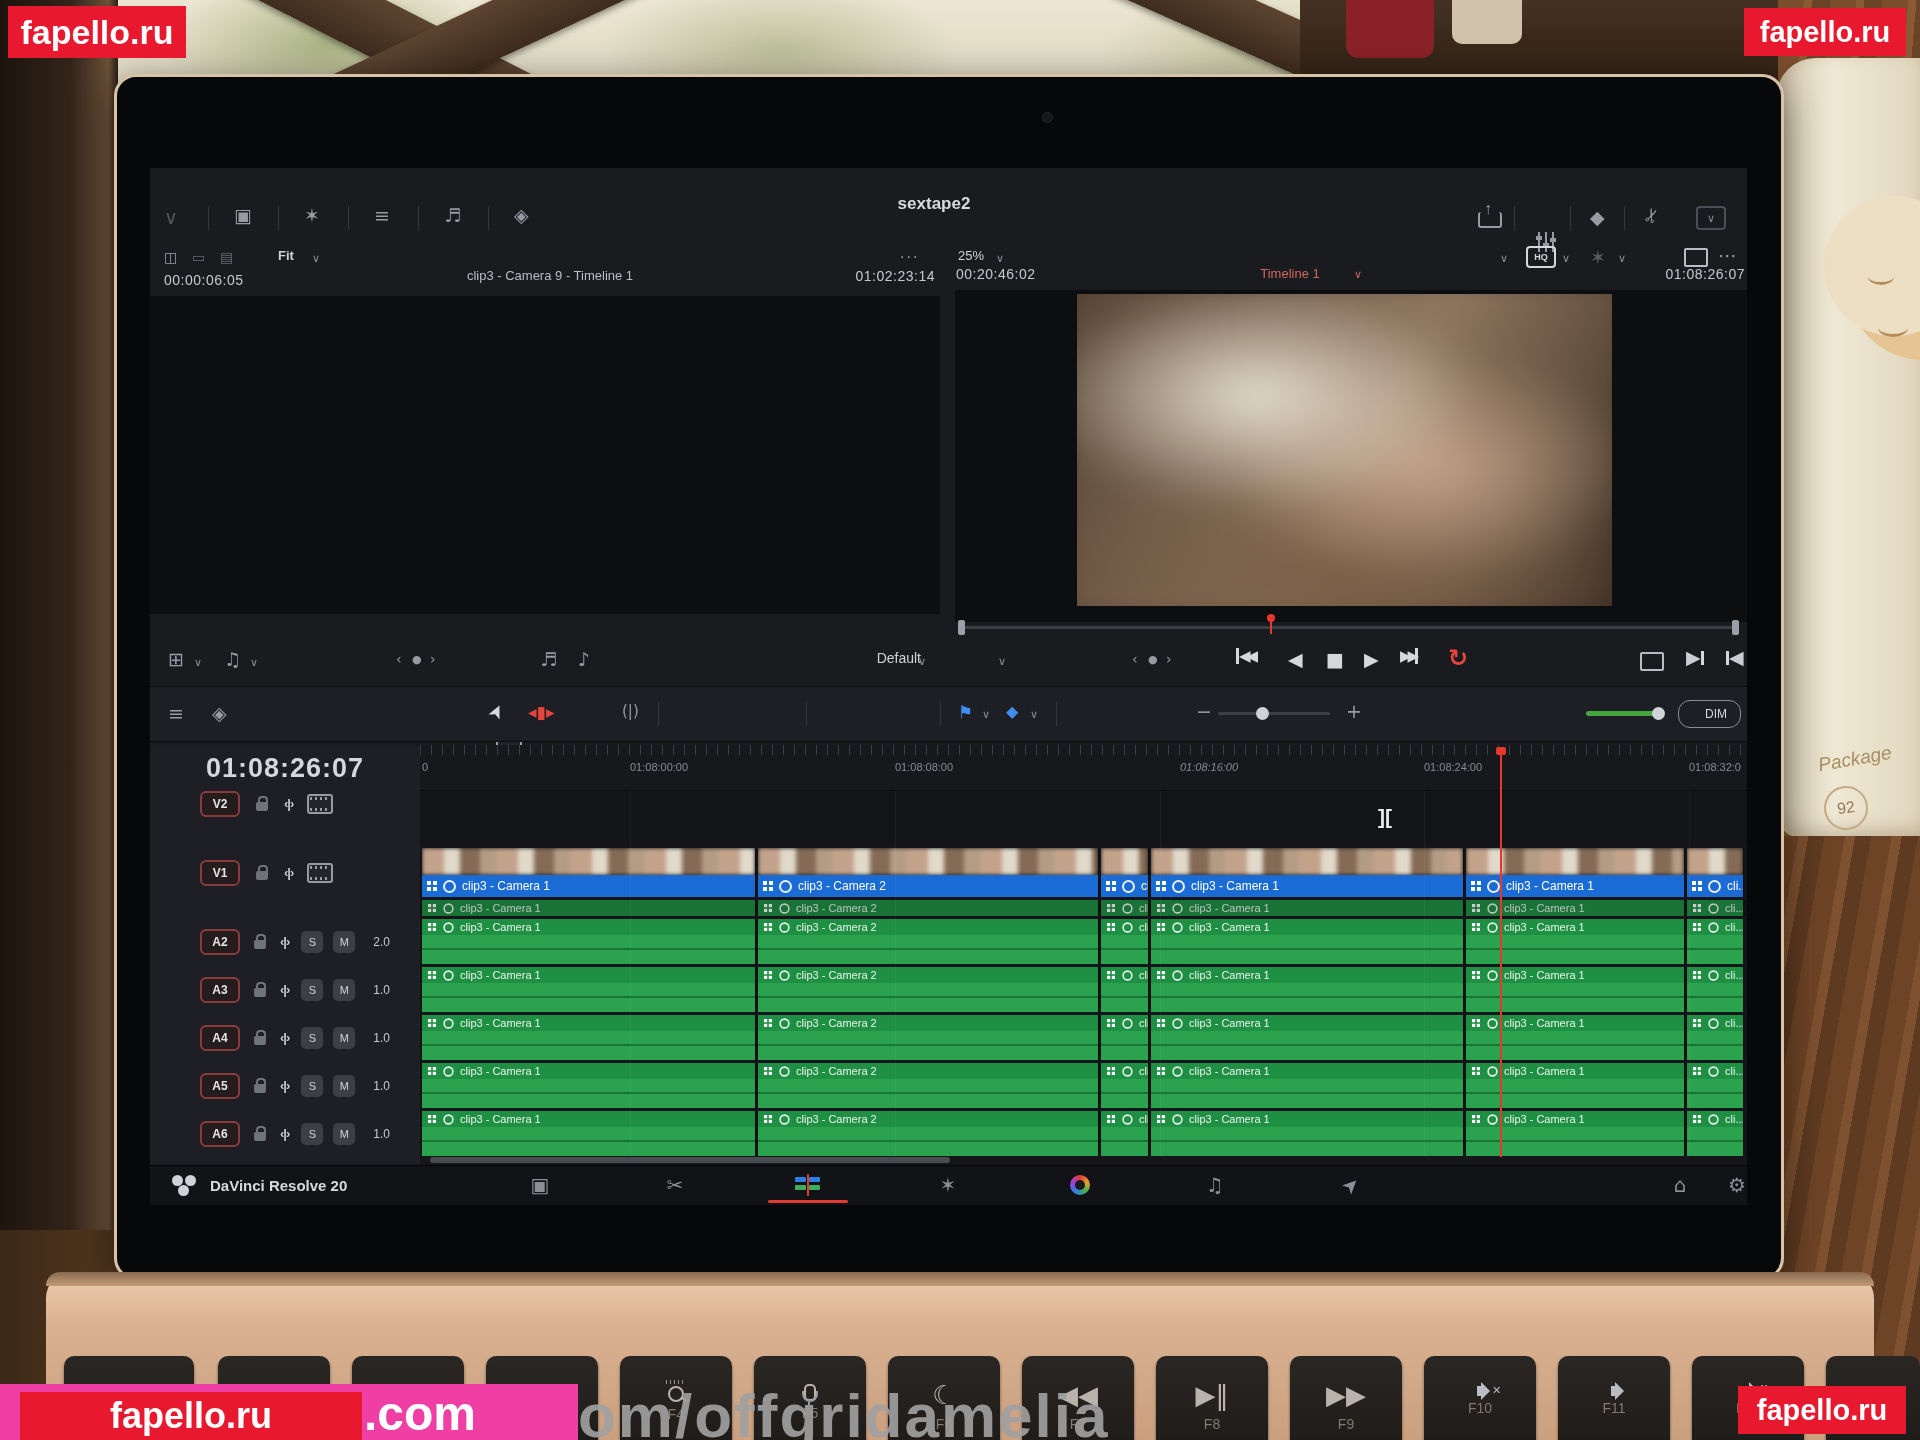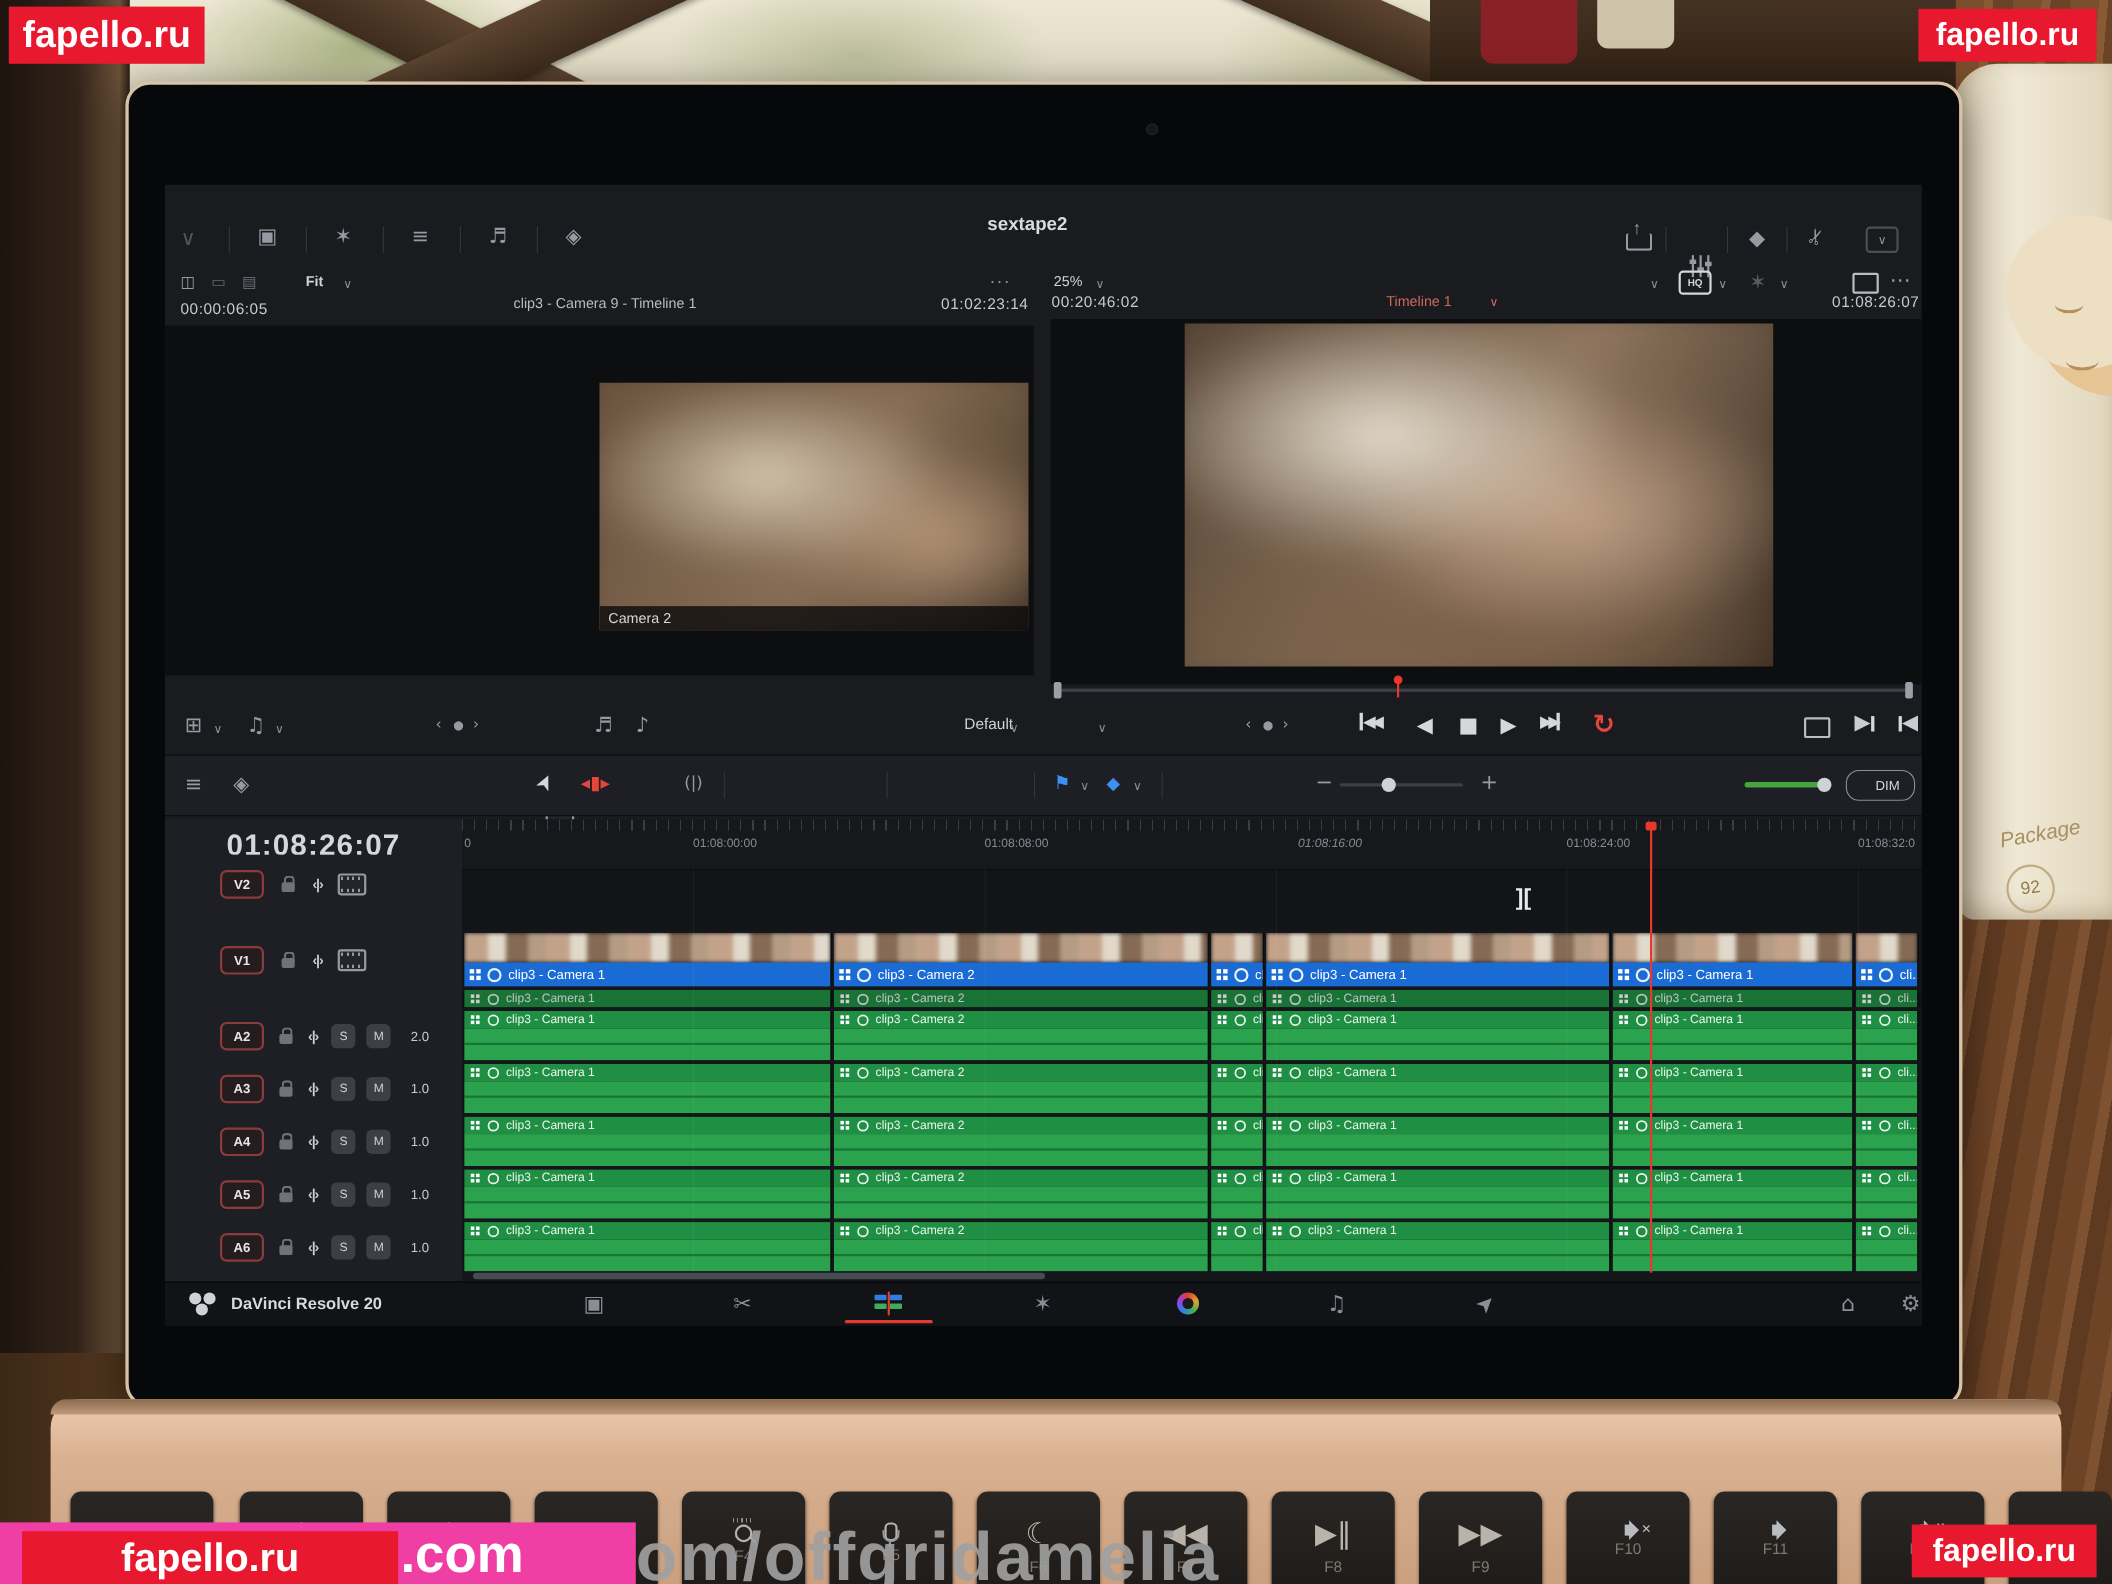--- a/index.html
+++ b/index.html
@@ -318,24 +318,20 @@
     <div class="a panel-title" style="left:250px;top:100px;width:300px;text-align:center;">clip3 - Camera 9 - Timeline 1</div>
     <div class="a tc" style="left:690px;top:100px;width:95px;text-align:right;">01:02:23:14</div>
     <div class="a tc" style="left:806px;top:98px;">00:20:46:02</div>
     <div class="a" style="left:1080px;top:98px;width:120px;text-align:center;color:#d0675e;font-size:13px;">Timeline 1</div>
     <div class="a chev" style="left:1204px;top:100px;color:#d0675e;"><span>∨</span></div>
     <div class="a tc" style="left:1500px;top:98px;width:95px;text-align:right;">01:08:26:07</div>
 
     <div class="a viewpane" style="left:0;top:128px;width:790px;height:318px;"></div>
     <div class="a viewpane" style="left:805px;top:122px;width:792px;height:332px;"></div>
     <div id="multicam" class="a" style="left:0;top:180px;width:790px;height:225px;">
-        <div class="vtile vid2" style="position: absolute; left: 395px; top: 0px; width: 390px; height: 225px;">
-          <div class="blur"></div>
-          <div class="cam-label">Camera 2</div>
-        </div>
       </div>
     <div class="a vtile vid3" style="left:927px;top:126px;width:535px;height:312px;">
         <div class="blur"></div>
       </div>
 
     <div class="a" style="left:812px;top:458px;width:776px;height:3px;background:#3c4046;"></div>
     <div class="a" style="left:808px;top:452px;width:7px;height:15px;background:#9aa0a8;border-radius:2px;"></div>
     <div class="a" style="left:1582px;top:452px;width:7px;height:15px;background:#9aa0a8;border-radius:2px;"></div>
     <div class="a" style="left:1117px;top:446px;width:8px;height:8px;border-radius:50%;background:#e8372c;"></div>
     <div class="a" style="left:1120px;top:452px;width:2px;height:14px;background:#e8372c;"></div>

